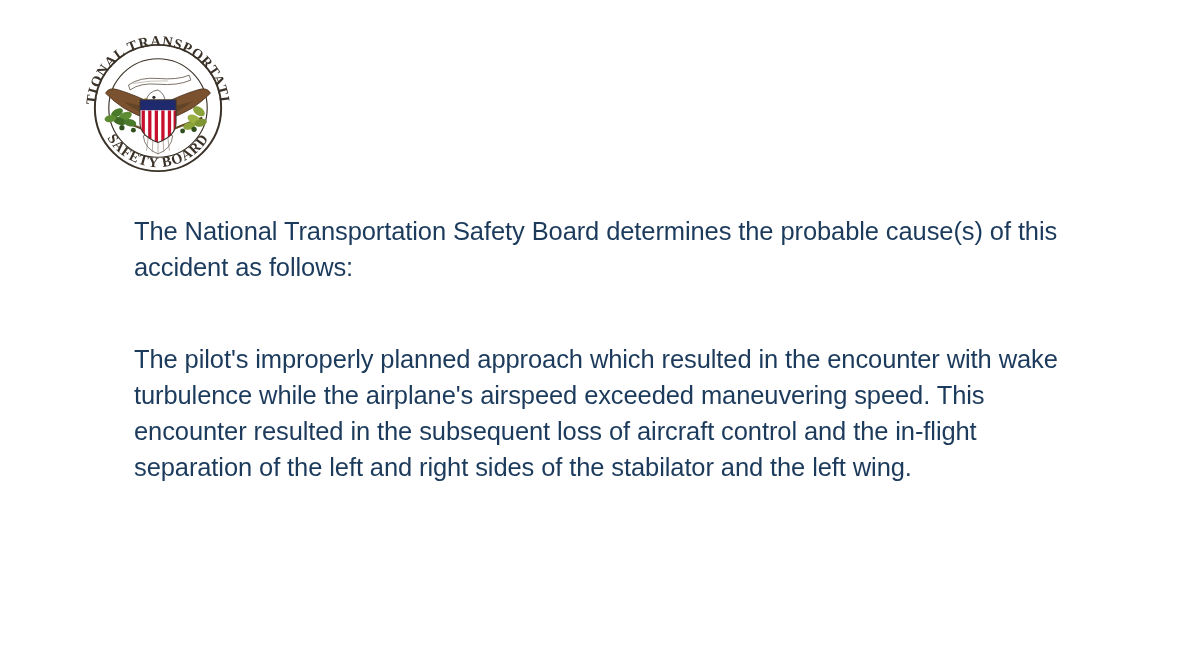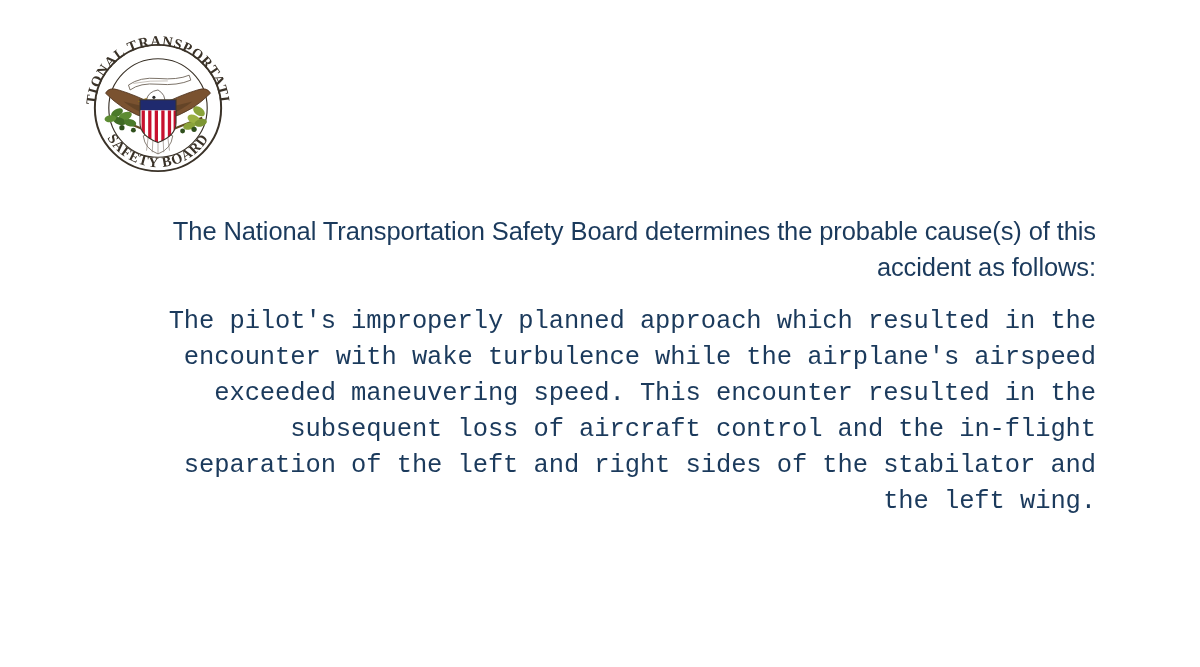--- a/index.html
+++ b/index.html
@@ -46,25 +46,23 @@
   }
   .para {
     color: #1b3a5c;
     font-family: "Liberation Sans", sans-serif;
     font-size: 25.5px;
     line-height: 36px;
     letter-spacing: -0.1px;
     font-weight: 400;
     margin: 0;
     white-space: pre-wrap;
-    text-align: right;
   }
   .para.second {
-    margin-top: 19px;
-    font-family: Liberation Mono, monospace;
+    margin-top: 56px;
   }
 </style>
 </head>
 <body>
 
 <div class="page">
 
   <div class="seal-wrap">
     <svg class="seal-svg" viewBox="0 0 200 200">
       <defs>

